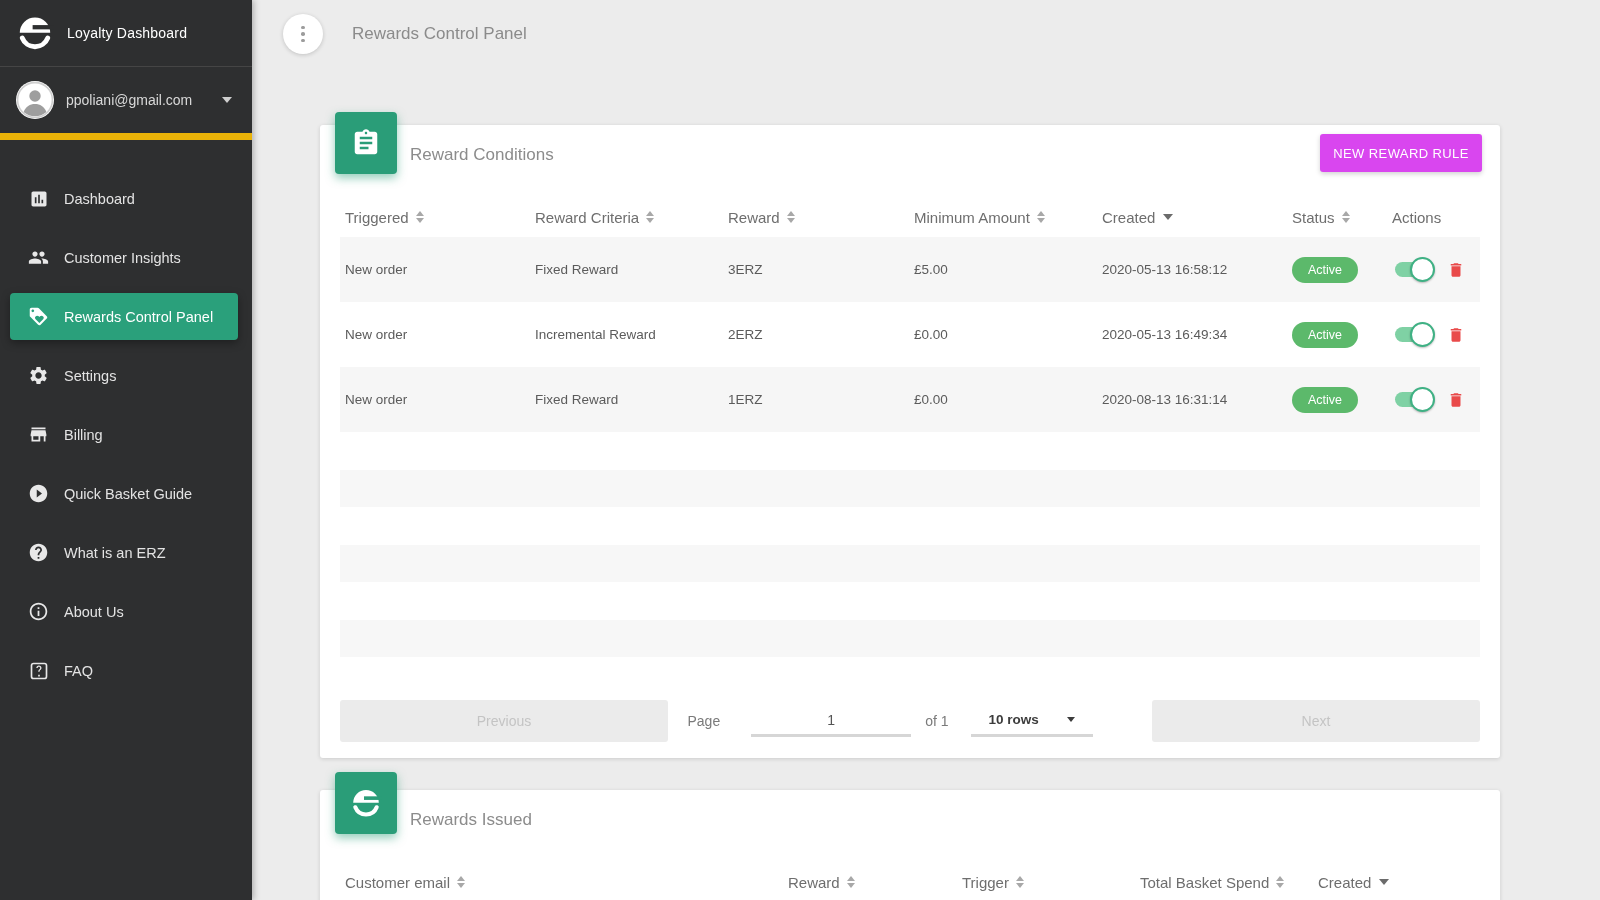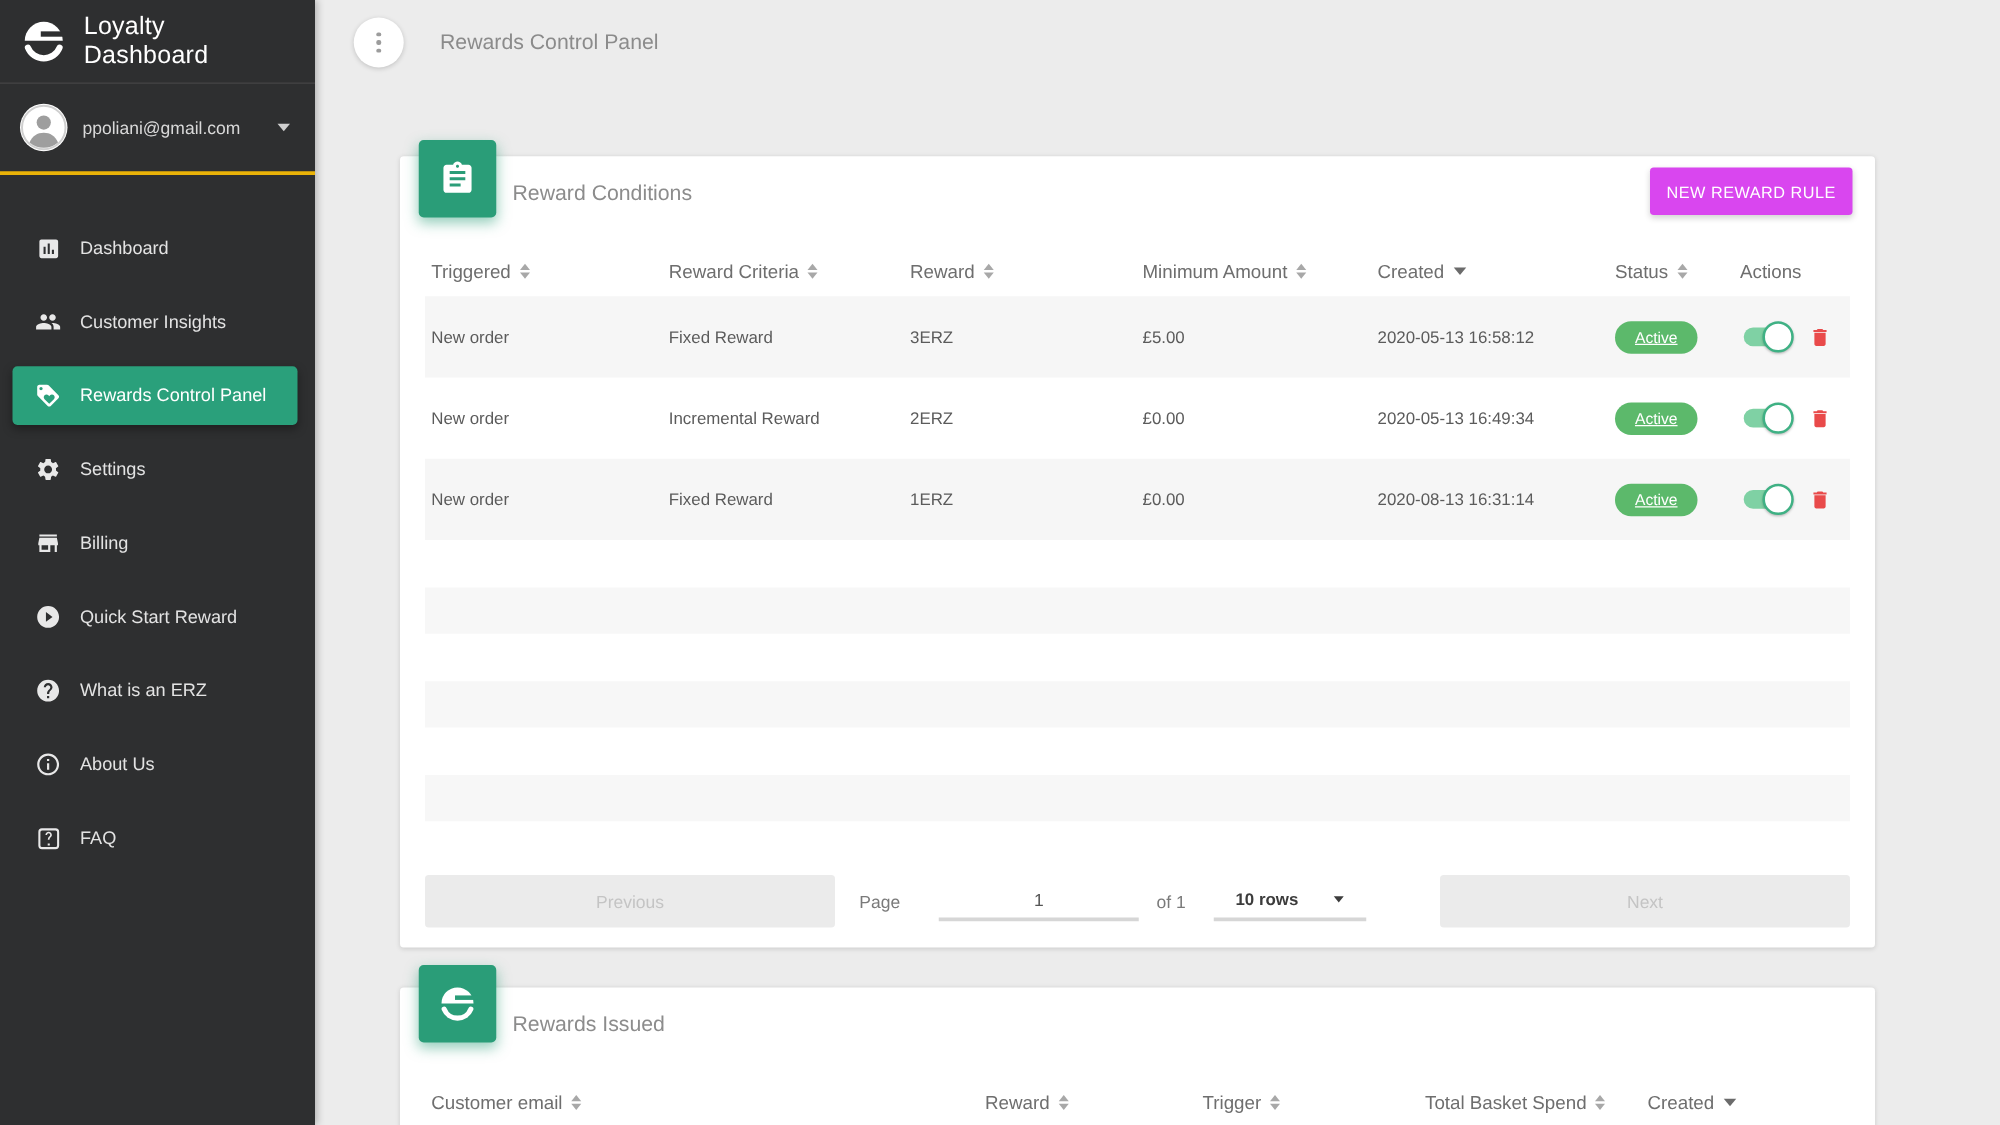--- a/index.html
+++ b/index.html
@@ -4,24 +4,24 @@
 <style>
   * { margin:0; padding:0; box-sizing:border-box; }
   html,body { width:1600px; height:900px; overflow:hidden;
     font-family:"Liberation Sans", sans-serif; background:#ececec; }
 
   
   .sidebar { position:absolute; left:0; top:0; width:252px; height:900px;
     background:#2e2f30; color:#e6e6e6; box-shadow:2px 0 6px rgba(0,0,0,.25); z-index:5; }
   .brand { display:flex; align-items:center; gap:13px; height:67px; padding:0 16px;
     border-bottom:1px solid #454545; }
-  .brand-title { font-size:20px; color:#fff; letter-spacing:.2px; }
+  .brand-title { font-size:14px; color:#fff; letter-spacing:.2px; }
   .logo { width:38px; height:38px; flex:0 0 38px; }
   .user-row { display:flex; align-items:center; gap:12px; height:73px; padding:0 16px;
-    border-bottom:3px solid #eab308; }
+    border-bottom:7px solid #eab308; }
   .user-email { font-size:14px; color:#d9d9d9; flex:1; }
   .caret-down { width:0; height:0; border-left:5px solid transparent;
     border-right:5px solid transparent; border-top:6px solid #cfcfcf; margin-right:4px; }
   .avatar { width:38px; height:38px; border-radius:50%; background:#fff;
     display:flex; align-items:center; justify-content:center; overflow:hidden; }
   .menu { position:absolute; top:169px; left:0; right:0; }
   .menu-item { height:59px; display:flex; align-items:center; gap:15px;
     padding-left:28px; font-size:14.5px; color:#e3e3e3; cursor:pointer; }
   .menu-item .mi-icon { width:21px; height:21px; flex:0 0 21px; display:flex;
     align-items:center; justify-content:center; }
@@ -66,21 +66,21 @@
   .sort { display:inline-flex; flex-direction:column; gap:2px; margin-left:7px; }
   .sort .up { width:0; height:0; border-left:4px solid transparent;
     border-right:4px solid transparent; border-bottom:5px solid #a8a8a8; }
   .sort .down { width:0; height:0; border-left:4px solid transparent;
     border-right:4px solid transparent; border-top:5px solid #a8a8a8; }
   .sort-desc { width:0; height:0; border-left:5px solid transparent;
     border-right:5px solid transparent; border-top:6px solid #6b6b6b;
     display:inline-block; margin-left:8px; }
 
   .badge { display:inline-block; min-width:66px; padding:6px 14px; border-radius:14px;
-    background:#5cb96b; color:#fff; font-size:12.5px; text-align:center;text-decoration:underline; }
+    background:#5cb96b; color:#fff; font-size:12.5px; text-align:center; }
   .actions-cell { display:flex; align-items:center; gap:16px; padding-left:8px; }
   .toggle { position:relative; width:36px; height:15px; border-radius:8px;
     background:#7fd1a4; cursor:pointer; }
   .toggle .knob { position:absolute; right:-4px; top:-5px; width:25px; height:25px;
     border-radius:50%; background:#fff; border:2px solid #3fb184;
     box-shadow:0 1px 2px rgba(0,0,0,.25); }
   .trash { width:18px; height:20px; cursor:pointer; display:flex; }
 
   .pagination { position:absolute; left:20px; right:20px; top:575px; height:42px;
     display:flex; align-items:center; }
@@ -168,21 +168,21 @@
       </span>
       <span>Billing</span>
     </div>
 
     <div class="menu-item">
       <span class="mi-icon">
         <svg width="21" height="21" viewBox="0 0 24 24" fill="#e8e8e8">
           <path d="M12,2C6.48,2,2,6.48,2,12s4.48,10,10,10s10-4.48,10-10S17.52,2,12,2z M10,16.5v-9l6,4.5L10,16.5z"></path>
         </svg>
       </span>
-      <span>Quick Start Reward</span>
+      <span>Quick Basket Guide</span>
     </div>
 
     <div class="menu-item">
       <span class="mi-icon">
         <svg width="21" height="21" viewBox="0 0 24 24" fill="#e8e8e8">
           <path d="M12,2C6.48,2,2,6.48,2,12s4.48,10,10,10s10-4.48,10-10S17.52,2,12,2z M13,19h-2v-2h2V19z M15.07,11.25l-0.9,0.92 C13.45,12.9,13,13.5,13,15h-2v-0.5c0-1.1,0.45-2.1,1.17-2.83l1.24-1.26C13.78,10.05,14,9.55,14,9c0-1.1-0.9-2-2-2s-2,0.9-2,2H8 c0-2.21,1.79-4,4-4s4,1.79,4,4C16,9.88,15.64,10.68,15.07,11.25z"></path>
         </svg>
       </span>
       <span>What is an ERZ</span>
     </div>

